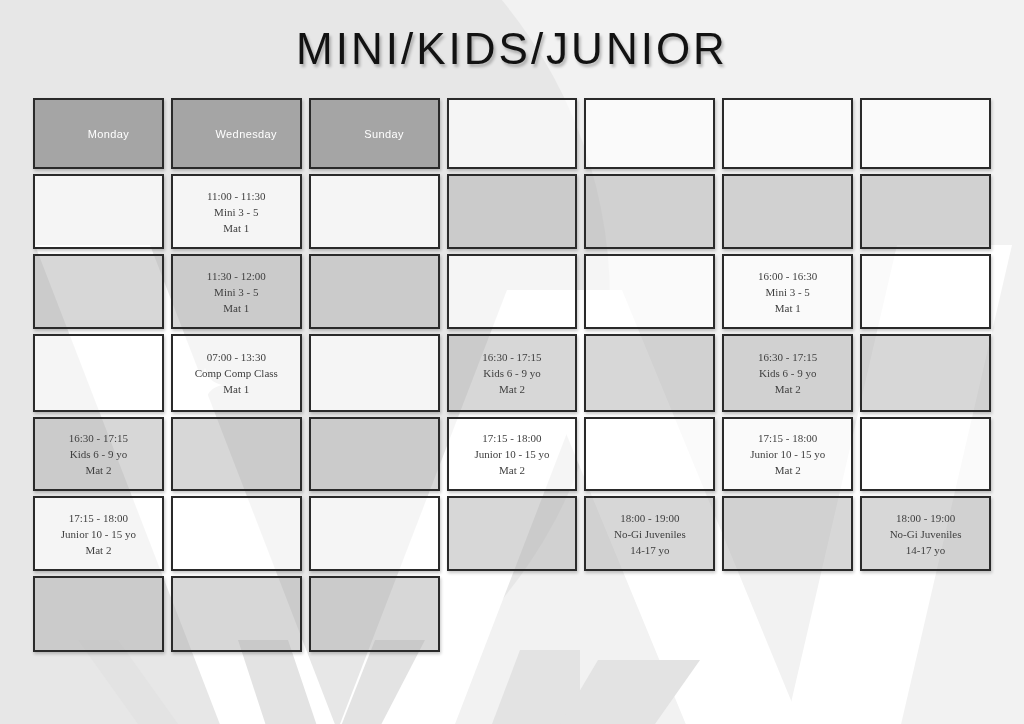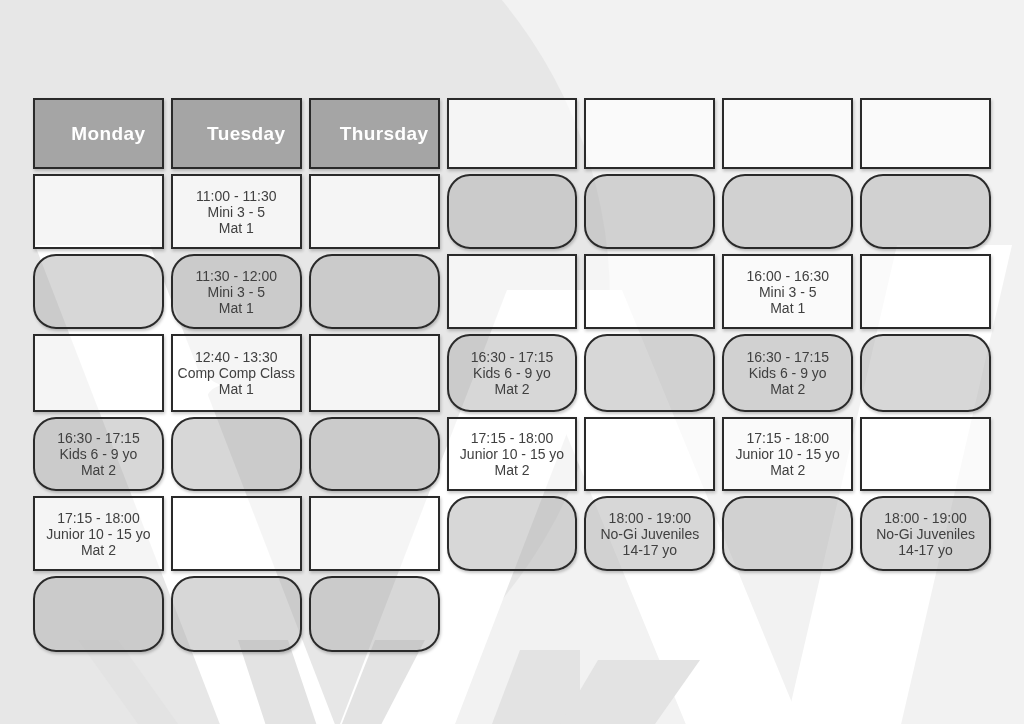--- a/index.html
+++ b/index.html
@@ -60,32 +60,33 @@
     display: flex;
     flex-direction: column;
     align-items: center;
     justify-content: center;
     text-align: center;
     min-width: 0;
   }
   .cell.head {
     background: var(--header-bg);
     color: var(--header-text);
-    font-weight: bold;
-    font-size: 19px;
+    font-weight: normal;
+    font-size: 11px;
     letter-spacing: 0.4px;
     padding-left: 20px;
   }
   .cell.light { background: rgba(255,255,255,0.60); }
-  .cell.gray  { background: rgba(175,175,175,0.50); border-radius: 23px; }
+  .cell.gray  { background: rgba(175,175,175,0.50); }
   .cell .line {
-    font-size: 14px;
+    font-size: 11px;
     line-height: 16px;
     color: var(--cell-text);
     white-space: nowrap;
+    font-family: Liberation Serif, serif;
   }
 </style>
 </head>
 <body>
 
 <div class="page">
 
   <svg class="watermark" viewBox="0 0 1024 724" width="1024" height="724" aria-hidden="true">
 
     <circle cx="140" cy="300" r="470" fill="#e7e7e7"></circle>
@@ -104,25 +105,26 @@
       <polygon points="520,650 580,650 580,724 492,724"></polygon>
       <polygon points="598,660 700,660 655,724 560,724"></polygon>
     </g>
 
     <g fill="#ffffff">
       <path d="M160,362 Q164,381 183,385 Q164,389 160,408 Q156,389 137,385 Q156,381 160,362 Z"></path>
       <path d="M205,368 Q208,382 222,385 Q208,388 205,402 Q202,388 188,385 Q202,382 205,368 Z"></path>
     </g>
   </svg>
 
+  <h1 class="title">MINI/KIDS/JUNIOR</h1>
 
   <div class="schedule">
       <div class="cell head">Monday</div>
-      <div class="cell head">Tuesday</div>
-      <div class="cell head">Thursday</div>
+      <div class="cell head">Wednesday</div>
+      <div class="cell head">Sunday</div>
       <div class="cell light"></div>
       <div class="cell light"></div>
       <div class="cell light"></div>
       <div class="cell light"></div>
       <div class="cell light"></div>
       <div class="cell light">
         <span class="line">11:00 - 11:30</span>
         <span class="line">Mini 3 - 5</span>
         <span class="line">Mat 1</span>
       </div>
@@ -141,21 +143,21 @@
       <div class="cell light"></div>
       <div class="cell light"></div>
       <div class="cell light">
         <span class="line">16:00 - 16:30</span>
         <span class="line">Mini 3 - 5</span>
         <span class="line">Mat 1</span>
       </div>
       <div class="cell light"></div>
       <div class="cell light"></div>
       <div class="cell light">
-        <span class="line">12:40 - 13:30</span>
+        <span class="line">07:00 - 13:30</span>
         <span class="line">Comp Comp Class</span>
         <span class="line">Mat 1</span>
       </div>
       <div class="cell light"></div>
       <div class="cell gray">
         <span class="line">16:30 - 17:15</span>
         <span class="line">Kids 6 - 9 yo</span>
         <span class="line">Mat 2</span>
       </div>
       <div class="cell gray"></div>

